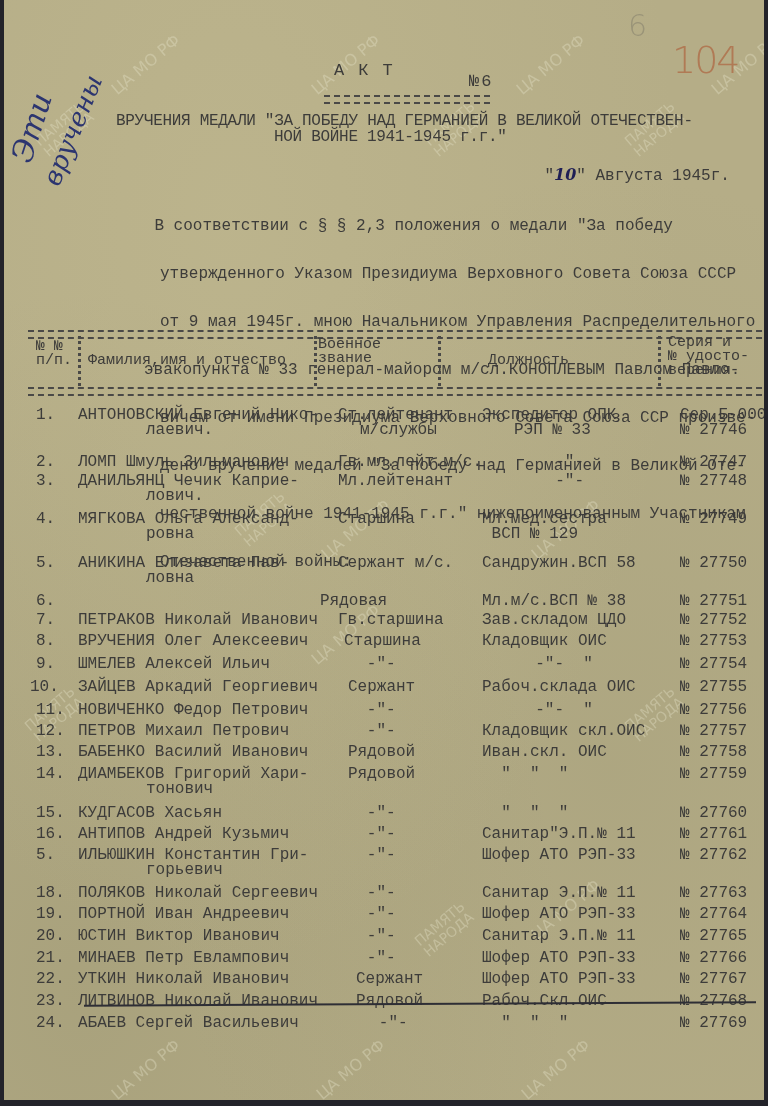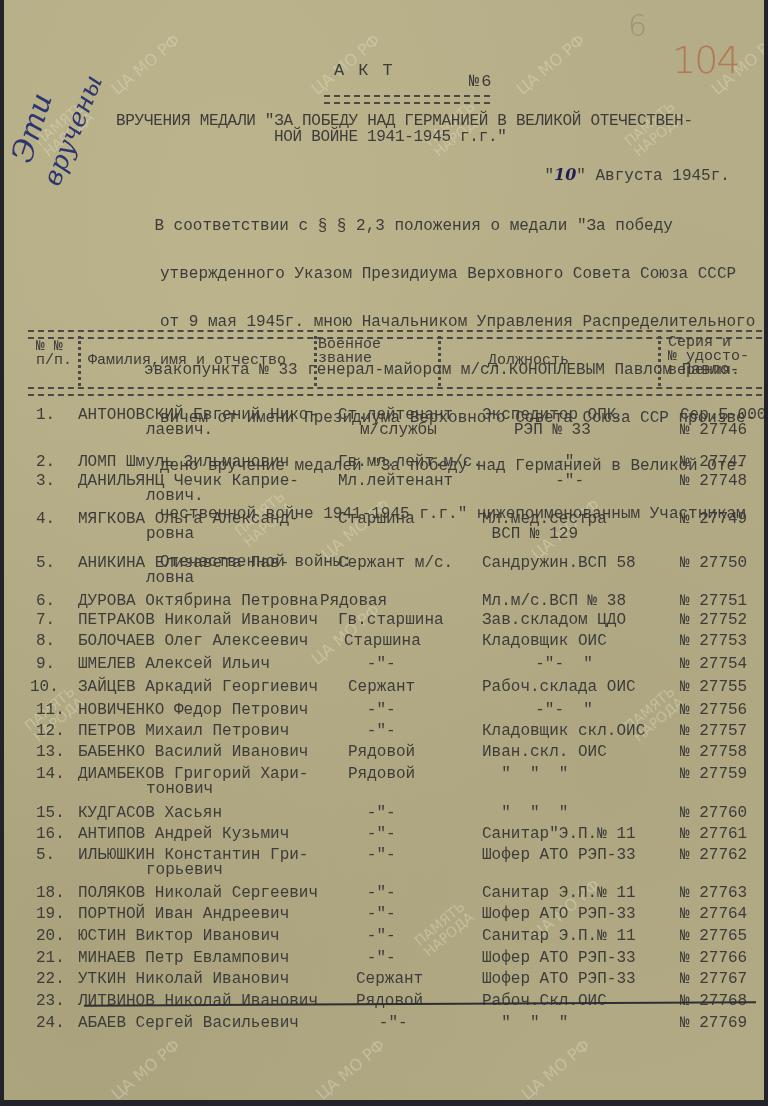--- a/index.html
+++ b/index.html
@@ -186,35 +186,34 @@
   <div class="row tw" style="top:556px;">
     <span class="c num">5.</span>
     <span class="c name">АНИКИНА Елизавета Пав-</span>
     <span class="c name cont" style="left:142px;">ловна</span>
     <span class="c rank">Сержант м/с.</span>
     <span class="c pos">Сандружин.ВСП 58</span>
     <span class="c cert">№ 27750</span>
   </div>
   <div class="row tw" style="top:594px;">
     <span class="c num">6.</span>
-    <span class="c name">ДУРОВА Октябрина Петровна</span>
     <span class="c rank" style="left:316px;">Рядовая</span>
     <span class="c pos">Мл.м/с.ВСП № 38</span>
     <span class="c cert">№ 27751</span>
   </div>
   <div class="row tw" style="top:613px;">
     <span class="c num">7.</span>
     <span class="c name">ПЕТРАКОВ Николай Иванович</span>
     <span class="c rank">Гв.старшина</span>
     <span class="c pos">Зав.складом ЦДО</span>
     <span class="c cert">№ 27752</span>
   </div>
   <div class="row tw" style="top:634px;">
     <span class="c num">8.</span>
-    <span class="c name">БОЛОЧАЕВ Олег Алексеевич</span>
+    <span class="c name">ВРУЧЕНИЯ Олег Алексеевич</span>
     <span class="c rank" style="left:340px;">Старшина</span>
     <span class="c pos">Кладовщик ОИС</span>
     <span class="c cert">№ 27753</span>
   </div>
   <div class="row tw" style="top:657px;">
     <span class="c num">9.</span>
     <span class="c name">ШМЕЛЕВ Алексей Ильич</span>
     <span class="c rank">   -"-</span>
     <span class="c pos" style="left:512px;">  -"-  "</span>
     <span class="c cert">№ 27754</span>

